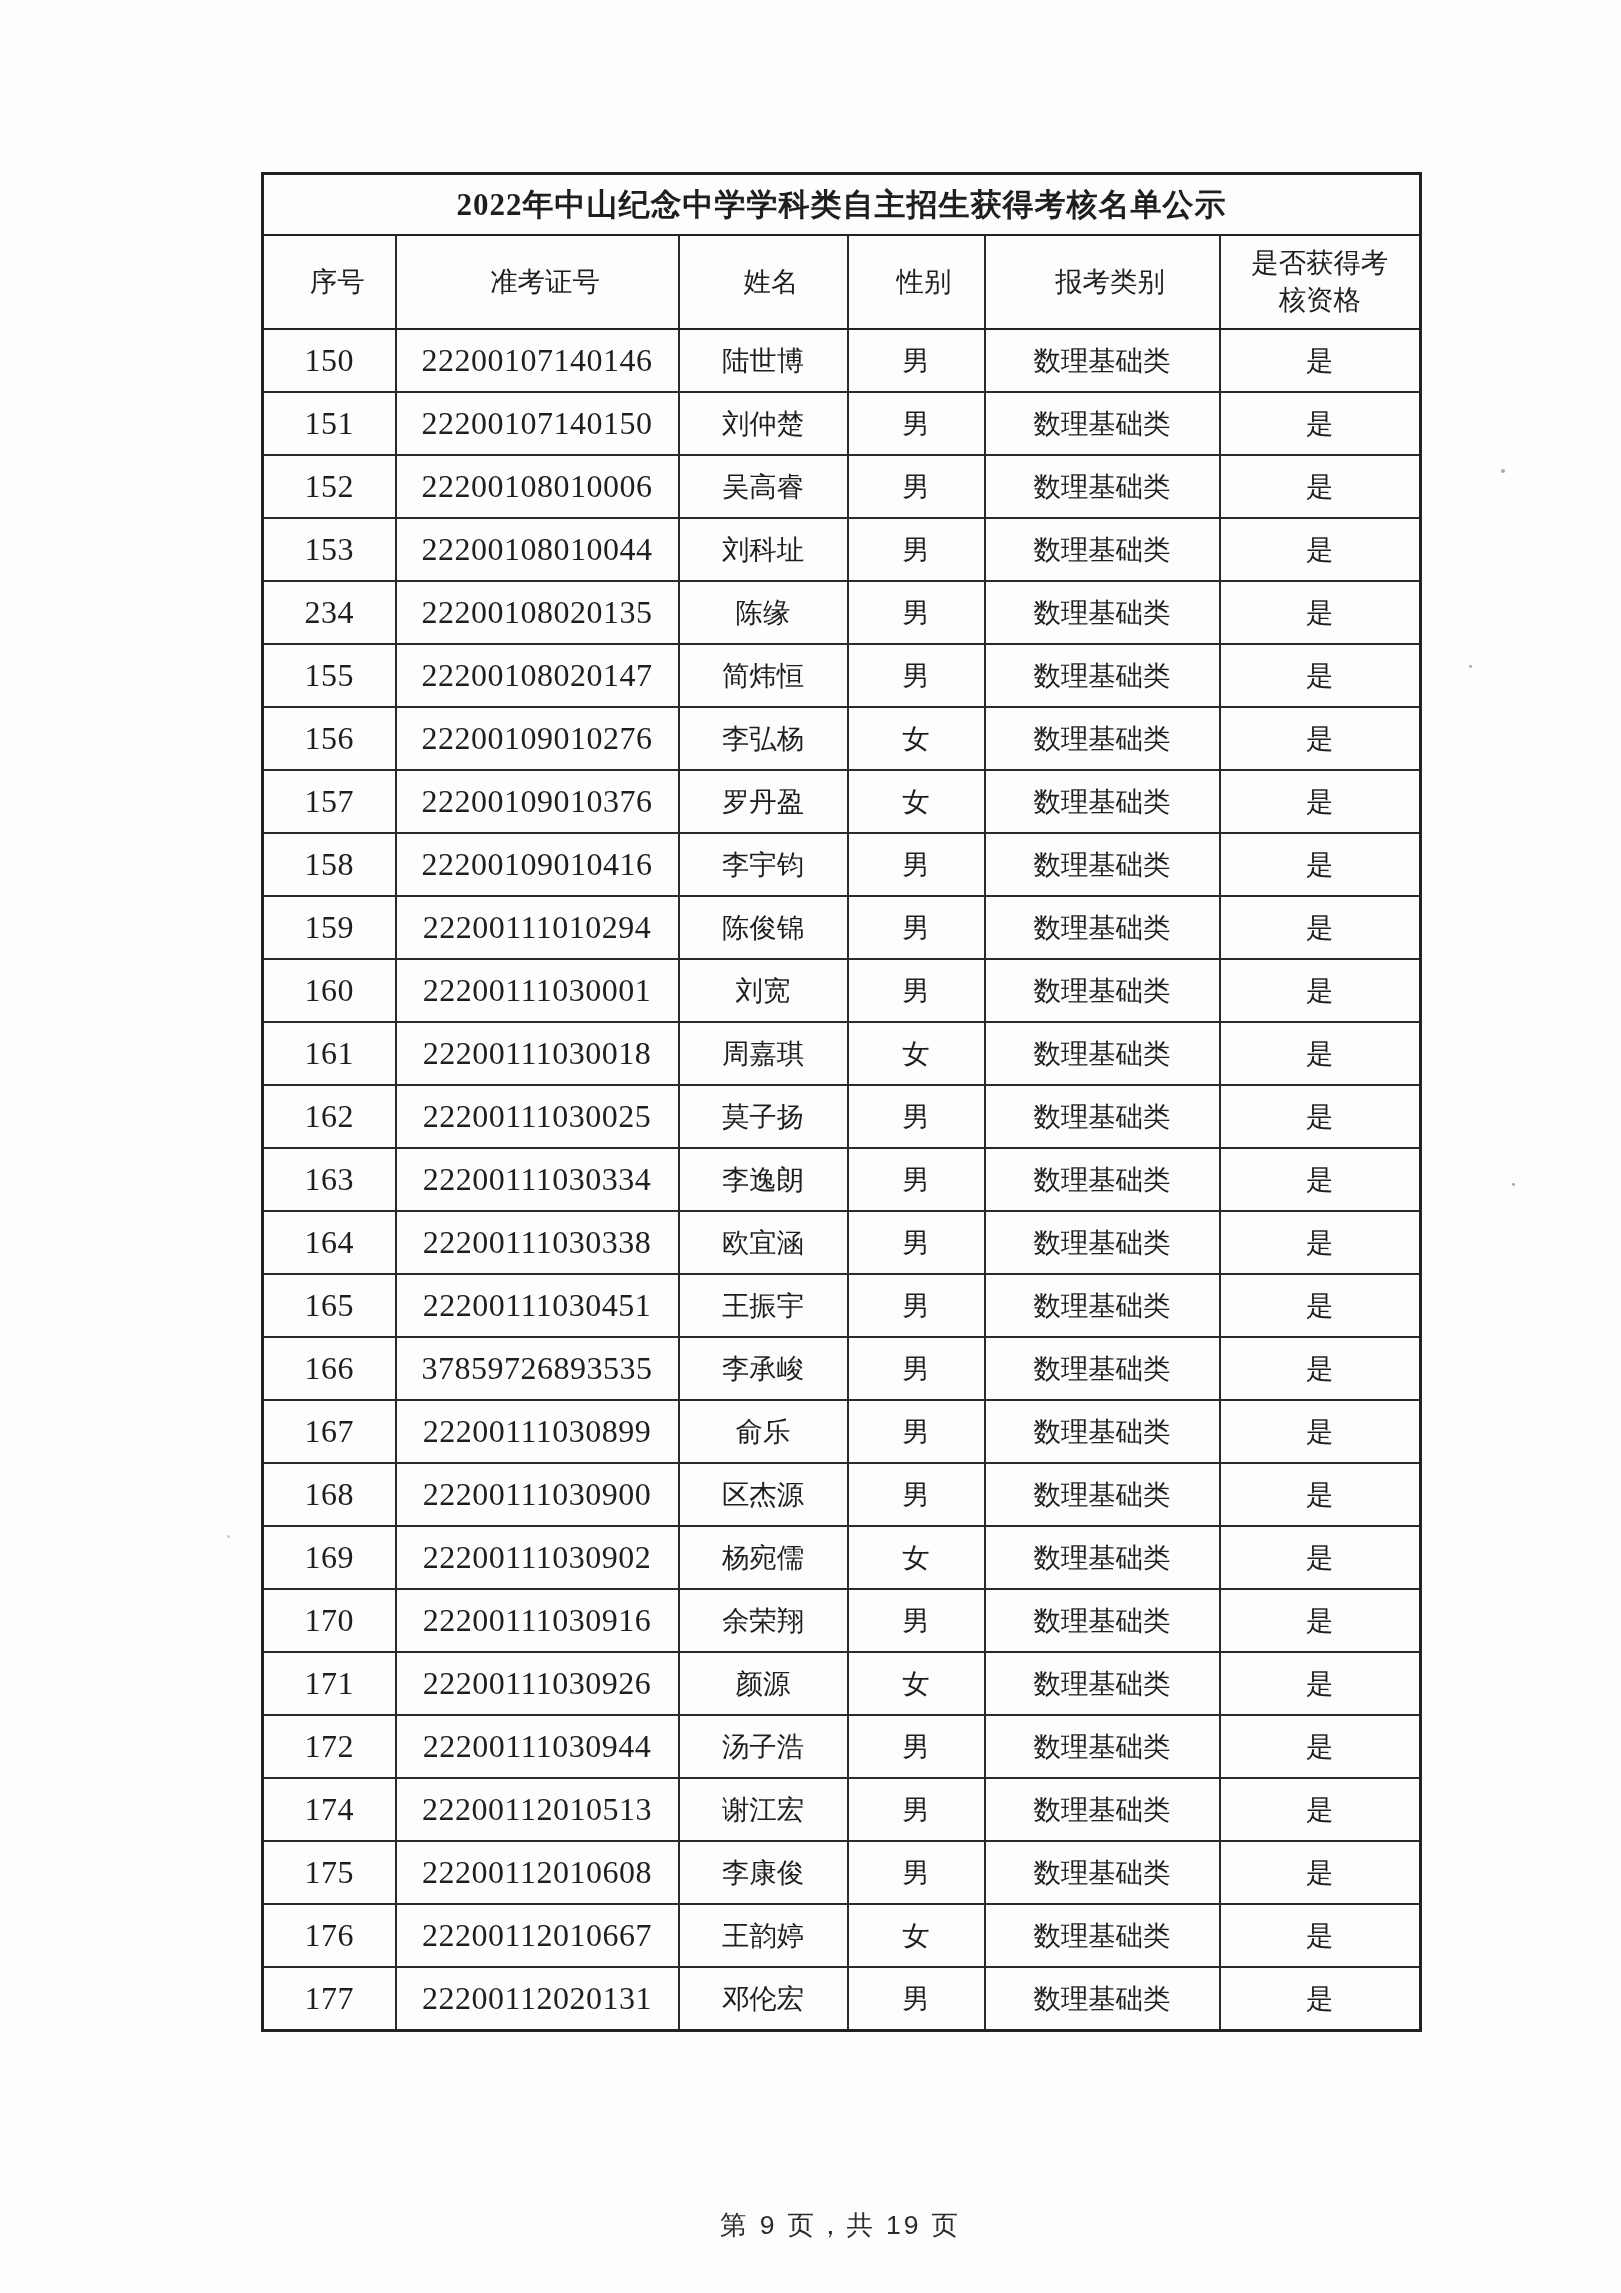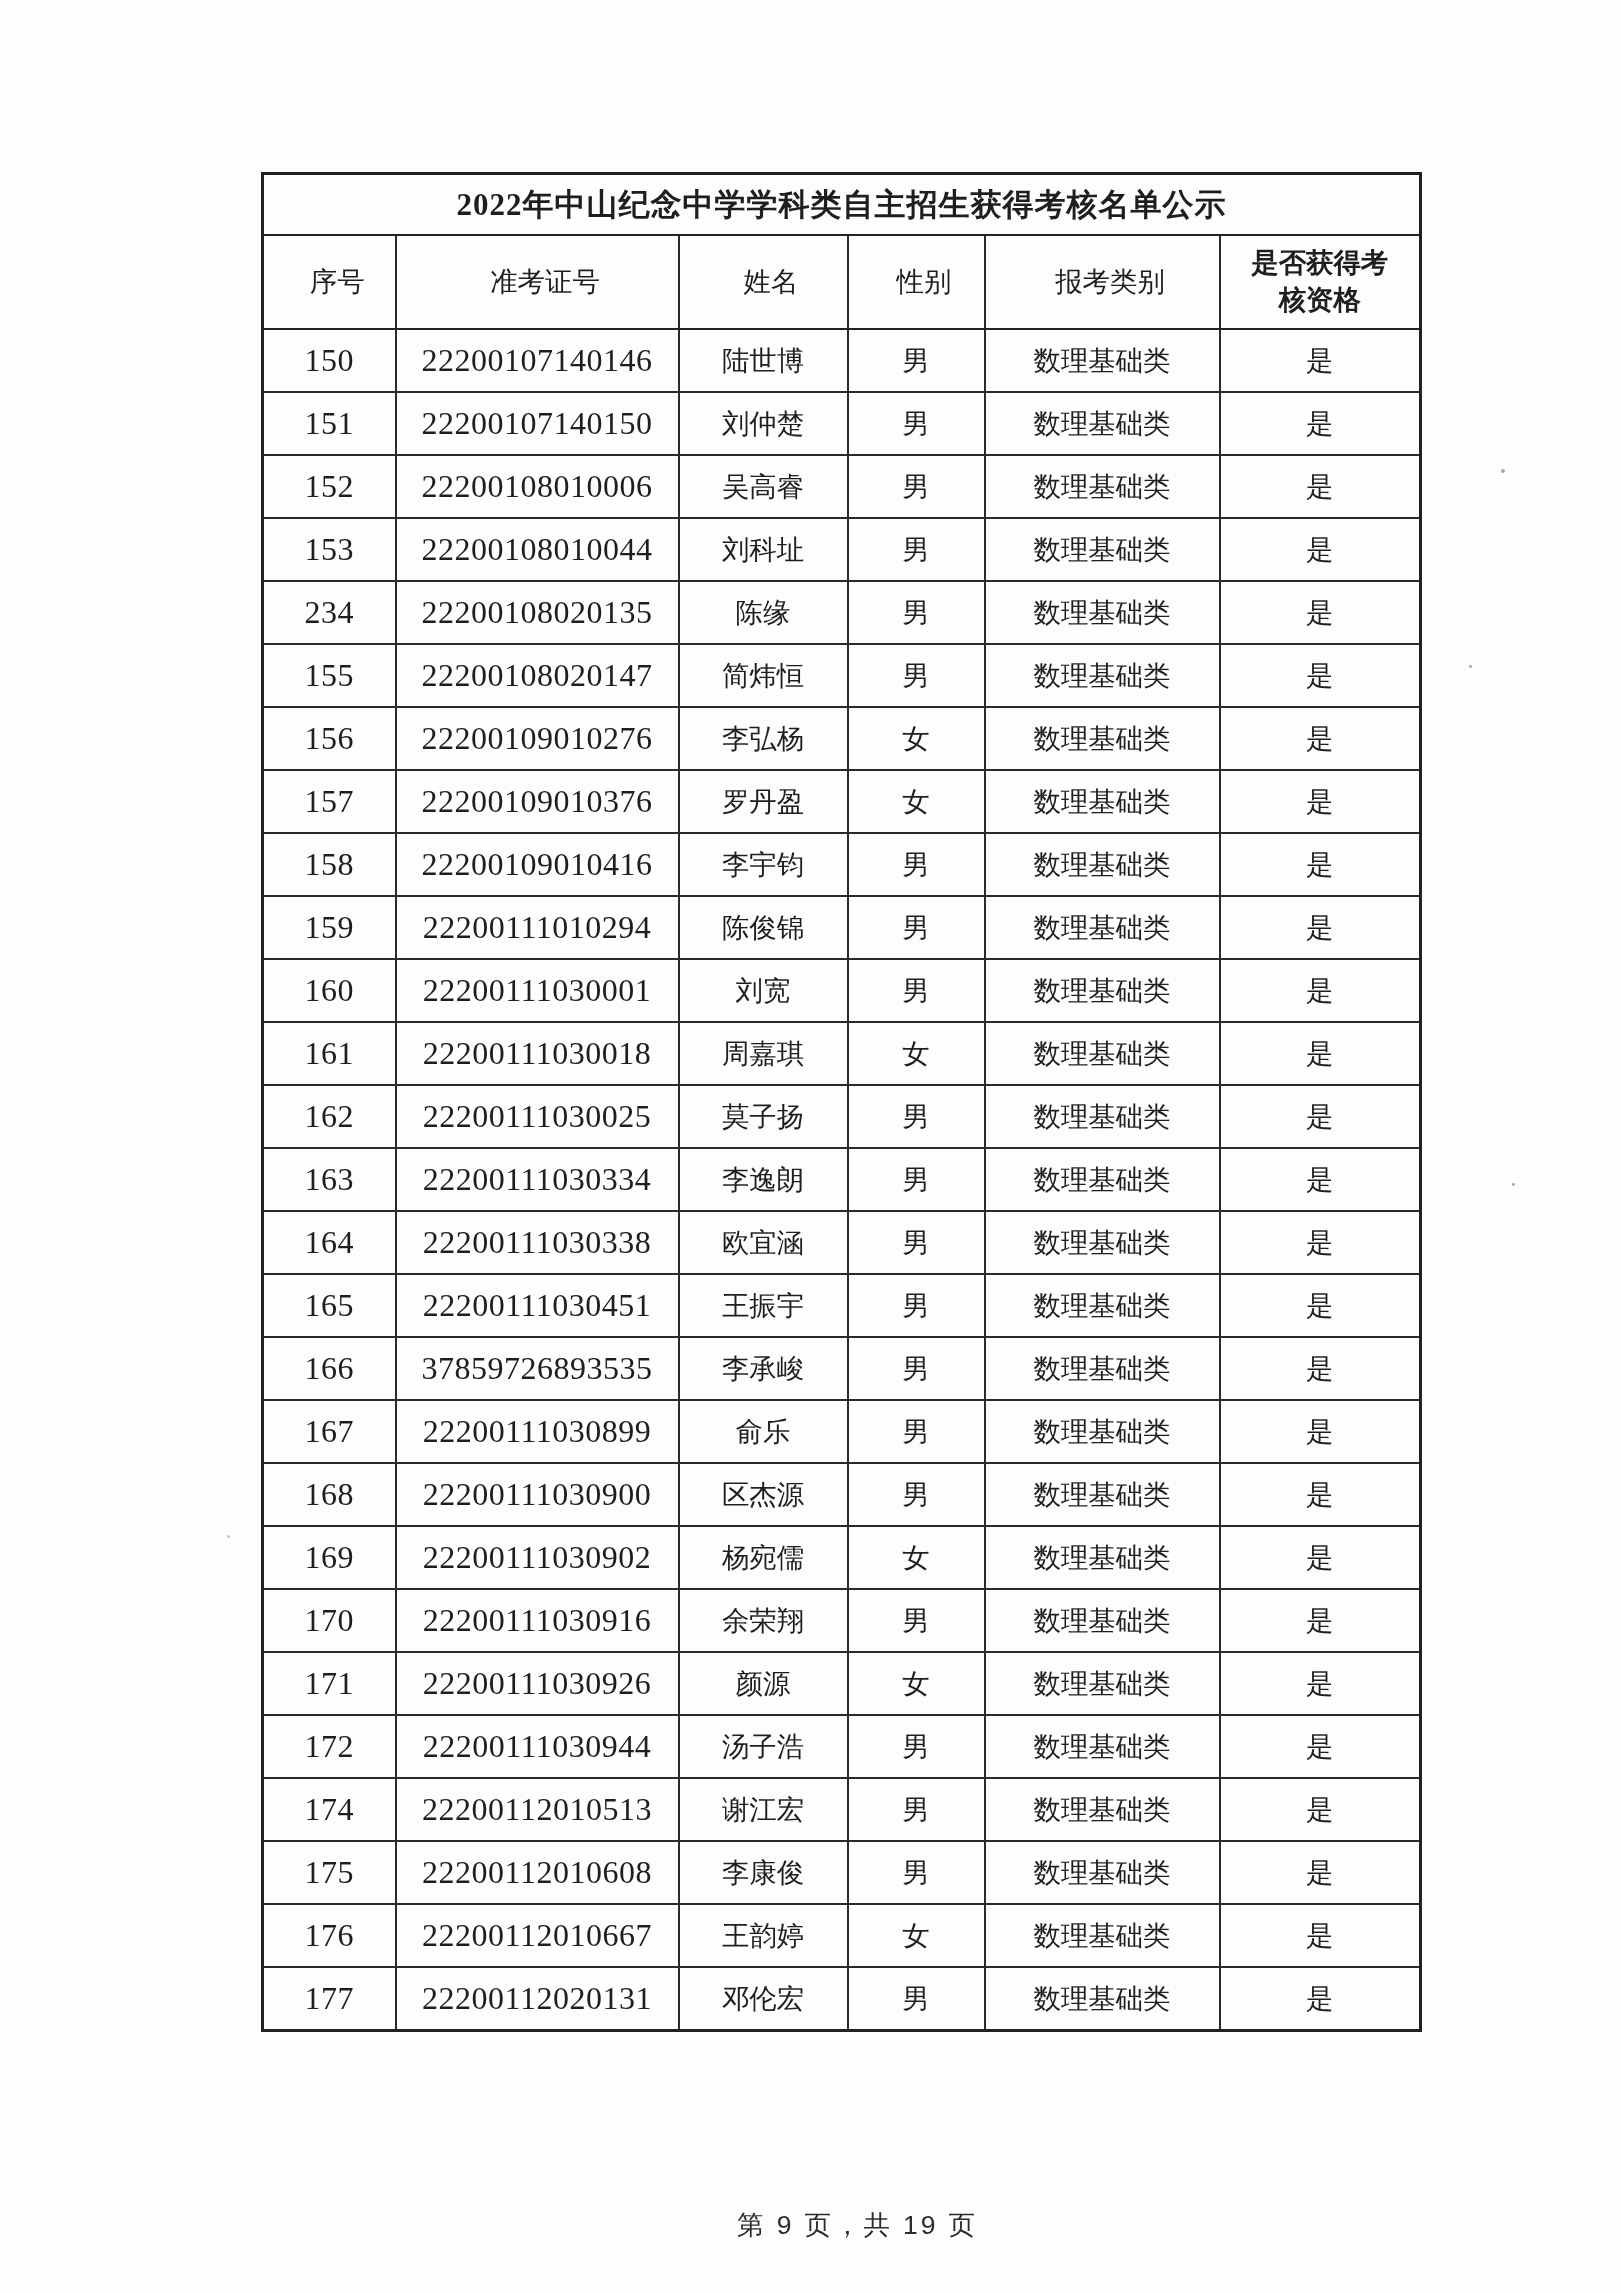--- a/index.html
+++ b/index.html
@@ -34,32 +34,32 @@
     border-bottom: 2.9px solid #222;
   }
   .header-row th {
     height: 92px;
     font-size: 27.4px;
     font-weight: normal;
     line-height: 1.35;
     border-bottom: 2.9px solid #222;
     padding-left: 16px;
   }
-  .header-row th.col-qualified { padding: 0 19.6px; font-weight: bold; }
+  .header-row th.col-qualified { padding: 0 19.6px; }
   tbody td {
     height: 61px;
     font-size: 27.4px;
   }
   tbody td.cell-ticket, tbody td.cell-serial {
     letter-spacing: 0.5px;
     font-size: 32px;
   }
   .page-footer {
     position: absolute;
-    left: 278px; top: 2207px;
+    left: 261px; top: 2207px;
     width: 1159px;
     text-align: center;
     font-family: "Liberation Sans", "DejaVu Sans", sans-serif;
     font-size: 26.5px;
     color: #2c2c2c;
     letter-spacing: 2.9px;
   }
   .speck {
     position: absolute;
     background: #a8a8a8;

